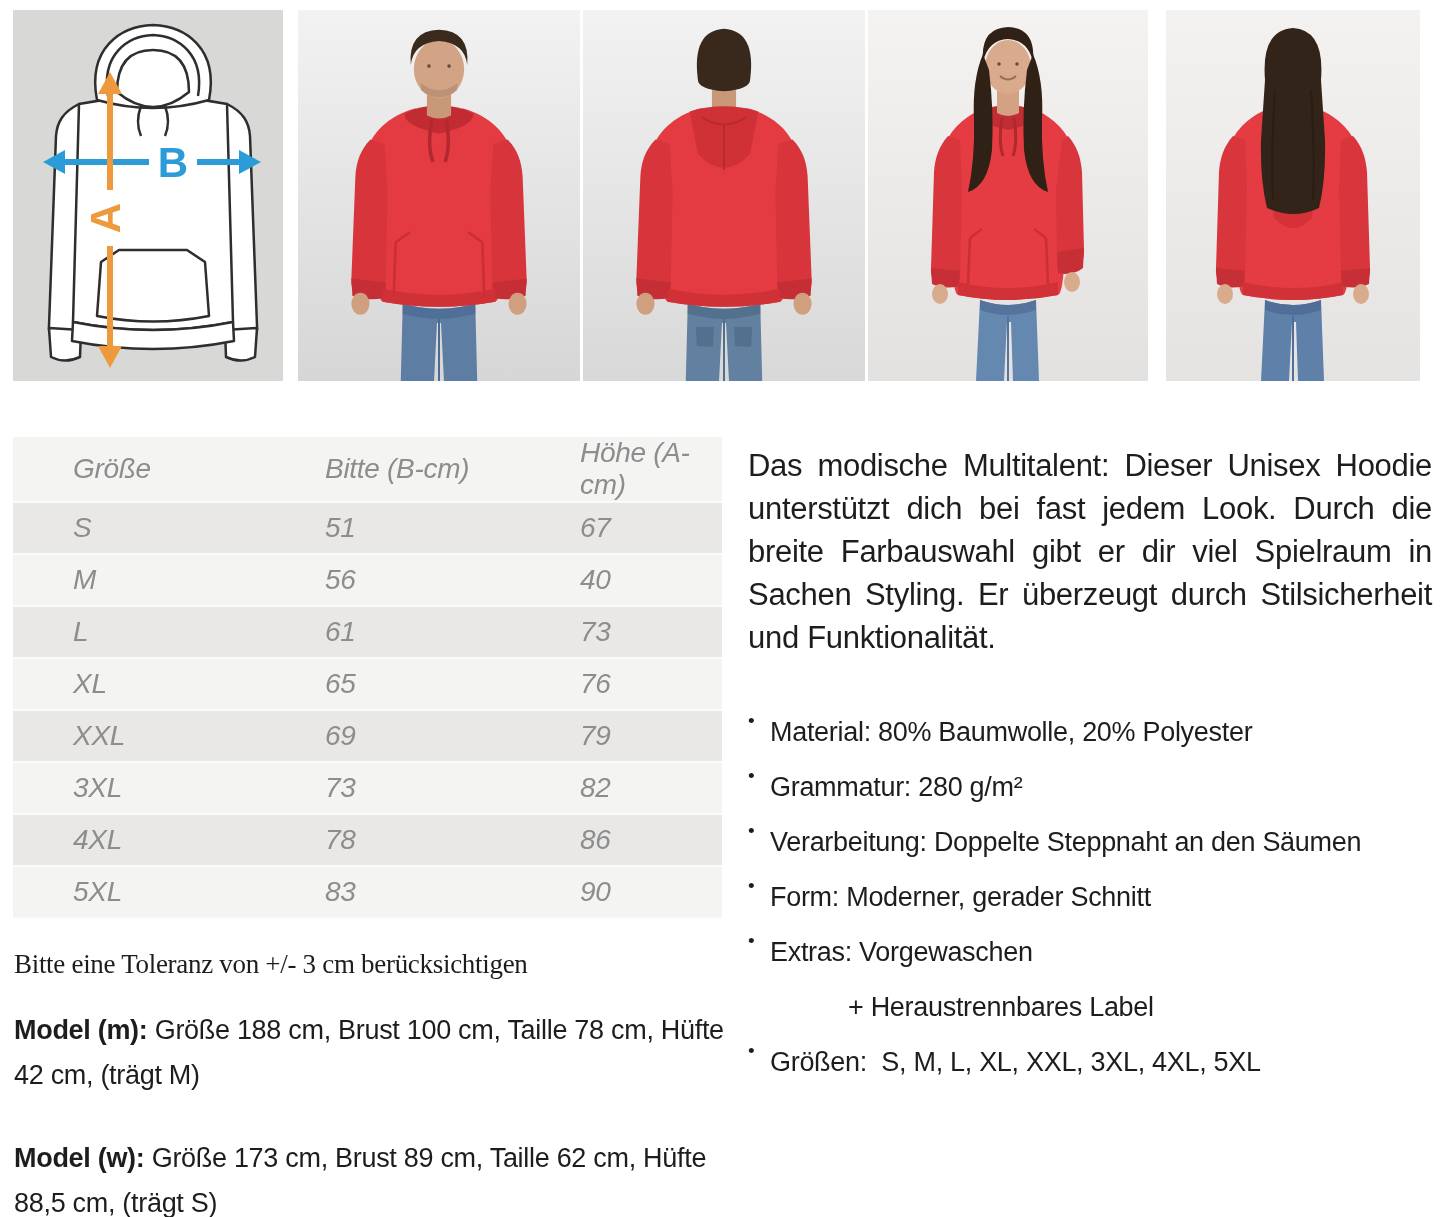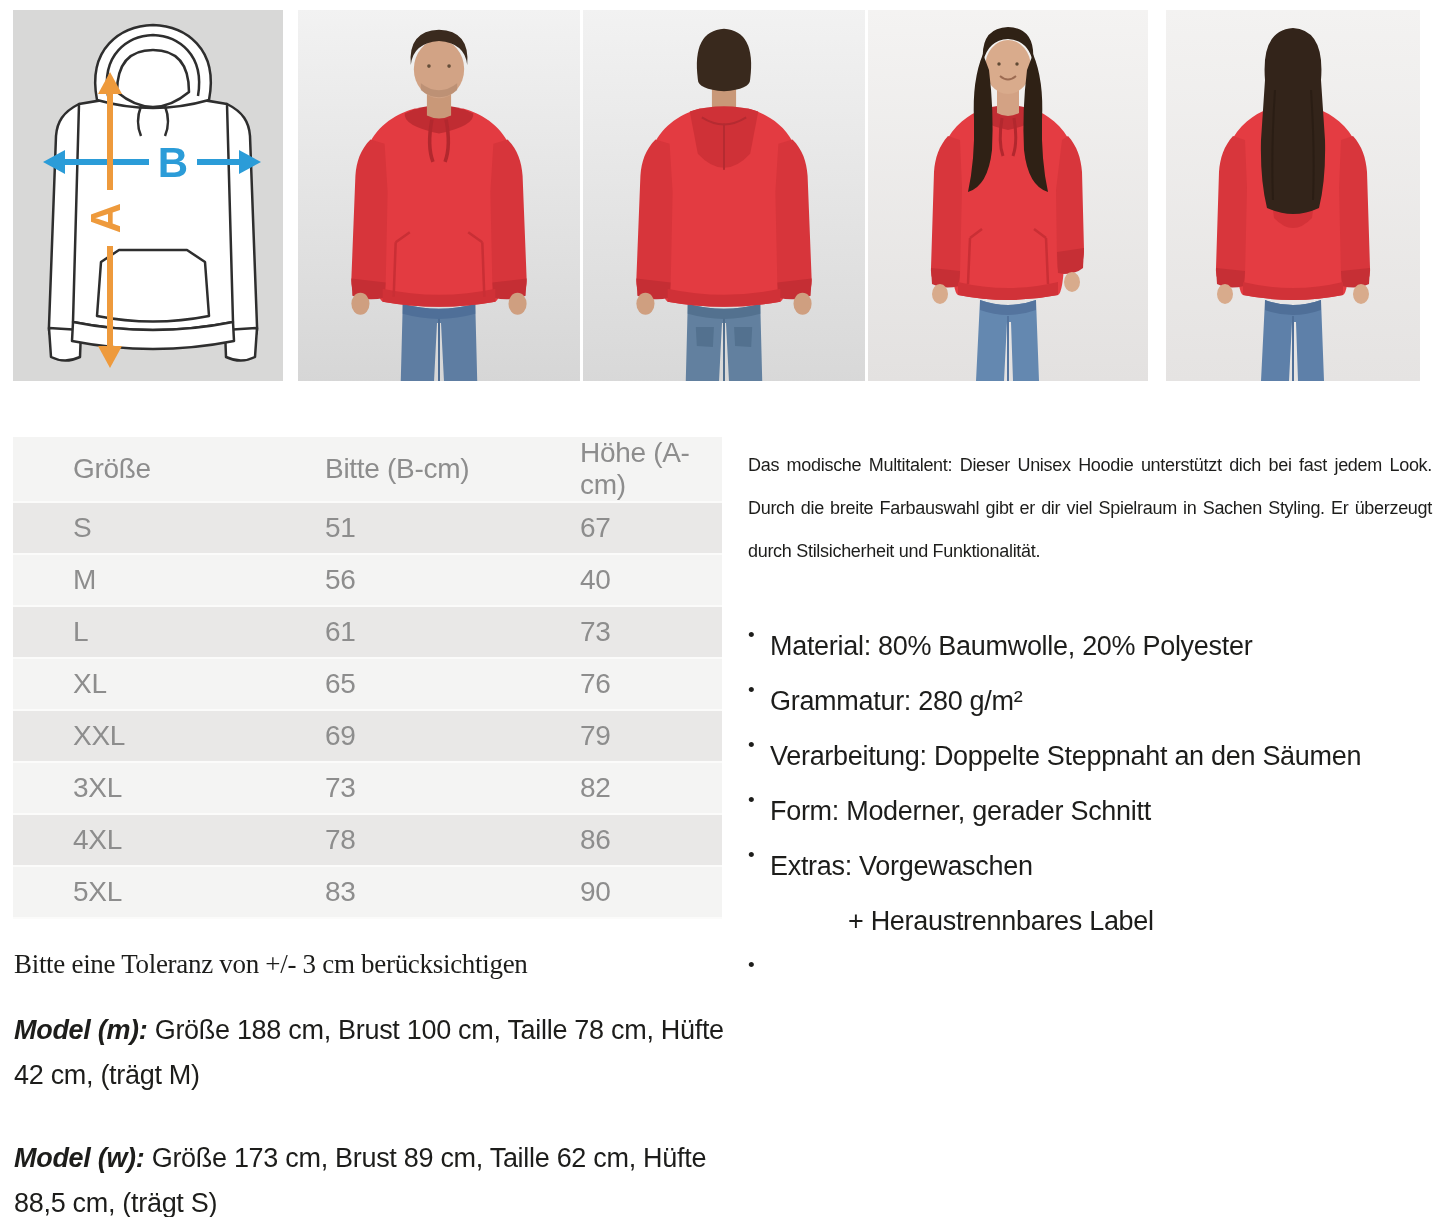--- a/index.html
+++ b/index.html
@@ -9,41 +9,41 @@
   
   .panel{position:absolute;top:10px;height:371px;overflow:hidden;}
   .panel svg{width:100%;height:100%;display:block;}
   .p1{left:13px;width:270px;}
   .p2{left:298px;width:282px;}
   .p3{left:583px;width:282px;}
   .p4{left:868px;width:280px;}
   .p5{left:1166px;width:254px;}
 
   
-  .size-table-wrap{position:absolute;left:13px;top:437px;width:709px;}
+  .size-table-wrap{position:absolute;left:13px;top:437px;width:709px;font-style:italic;}
   table.size{border-collapse:collapse;width:709px;table-layout:fixed;
              font-size:28px;letter-spacing:-0.3px;color:#8d8d8d;}
   table.size col.c1{width:252px;} table.size col.c2{width:255px;} table.size col.c3{width:202px;}
   table.size th,table.size td{font-weight:normal;text-align:left;height:52px;
              padding:0 0 0 60px;box-sizing:border-box;vertical-align:middle;}
   table.size thead tr{background:#f4f4f3;}
   table.size tbody tr:nth-child(odd){background:#e9e8e7;}
   table.size tbody tr:nth-child(even){background:#f4f4f3;}
   table.size tr{border-bottom:2px solid #fbfbfa;}
 
   
   .note{position:absolute;left:14px;width:716px;font-size:27px;letter-spacing:-0.3px;line-height:45px;}
-  .note b{font-weight:bold;font-style:italic;}
+  .note b{font-weight:bold;}
   .n-tol{top:942px;font-family:Liberation Serif, serif;}
   .n-m{top:1008px;}
   .n-w{top:1136px;}
 
   
   .desc{position:absolute;left:748px;top:444px;width:684px;}
-  .desc .intro{font-size:18px;letter-spacing:-0.3px;line-height:43px;
+  .desc .intro{font-size:31px;letter-spacing:-0.3px;line-height:43px;
                text-align:justify;margin:0;}
   .features{margin-top:40px;}
   .bl{display:flex;font-size:27px;letter-spacing:-0.3px;line-height:44px;}
   .bl .dot{width:22px;flex:0 0 22px;font-size:19px;line-height:44px;color:#1d1d1b;}
   .bl .bt{white-space:pre-wrap;margin-top:11px;}
   .bl.indent{padding-left:100px;}
 </style>
 </head>
 <body>
 
@@ -302,17 +302,18 @@
         </div>
         <div class="bl bullet">
           <span class="dot">•</span>
           <span class="bt">Extras: Vorgewaschen</span>
         </div>
         <div class="bl indent">
           <span class="bt">+ Heraustrennbares Label</span>
         </div>
         <div class="bl bullet">
           <span class="dot">•</span>
+          <span class="bt">Größen:  S, M, L, XL, XXL, 3XL, 4XL, 5XL</span>
         </div>
       </div>
   </div>
 
 </div>
 
 </body></html>

